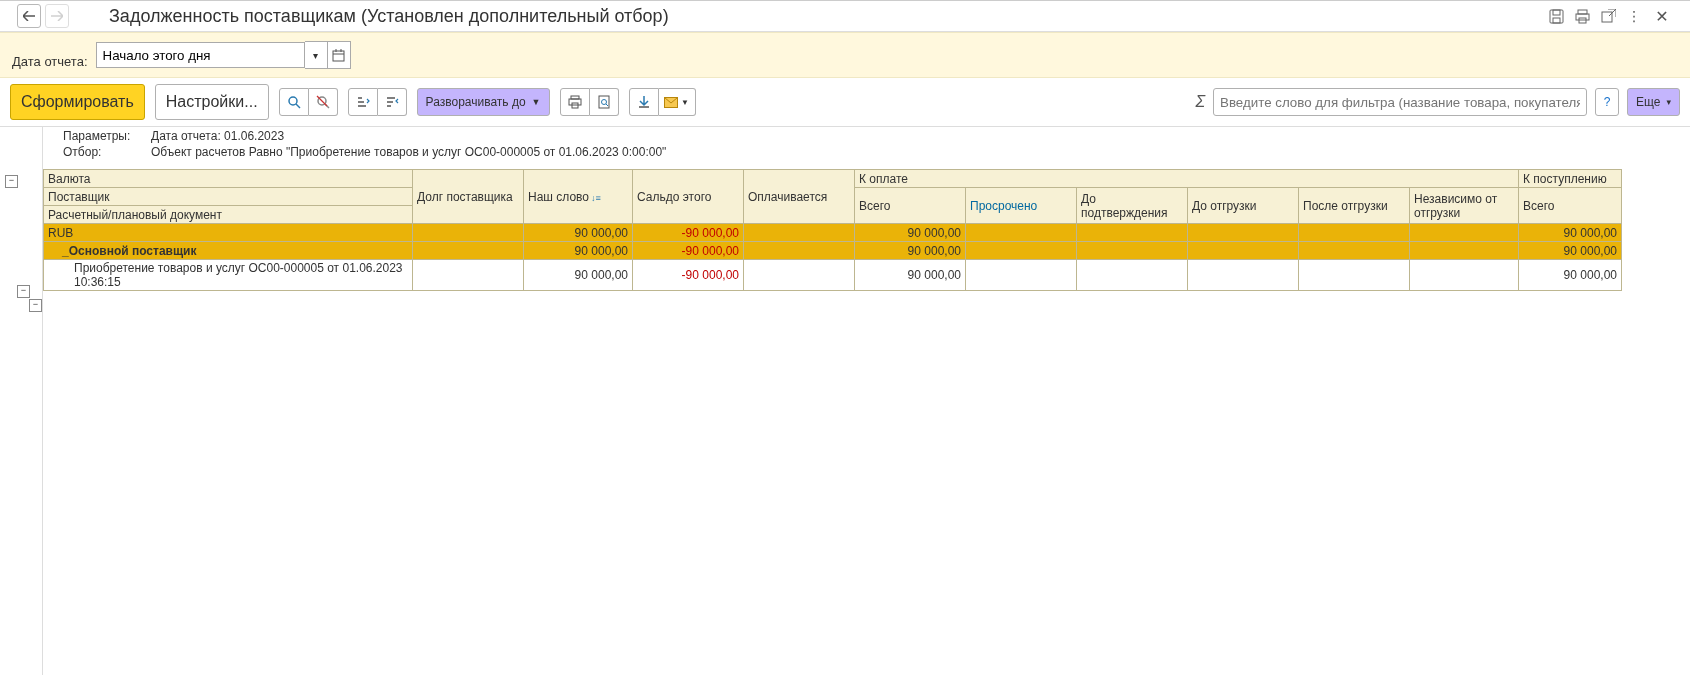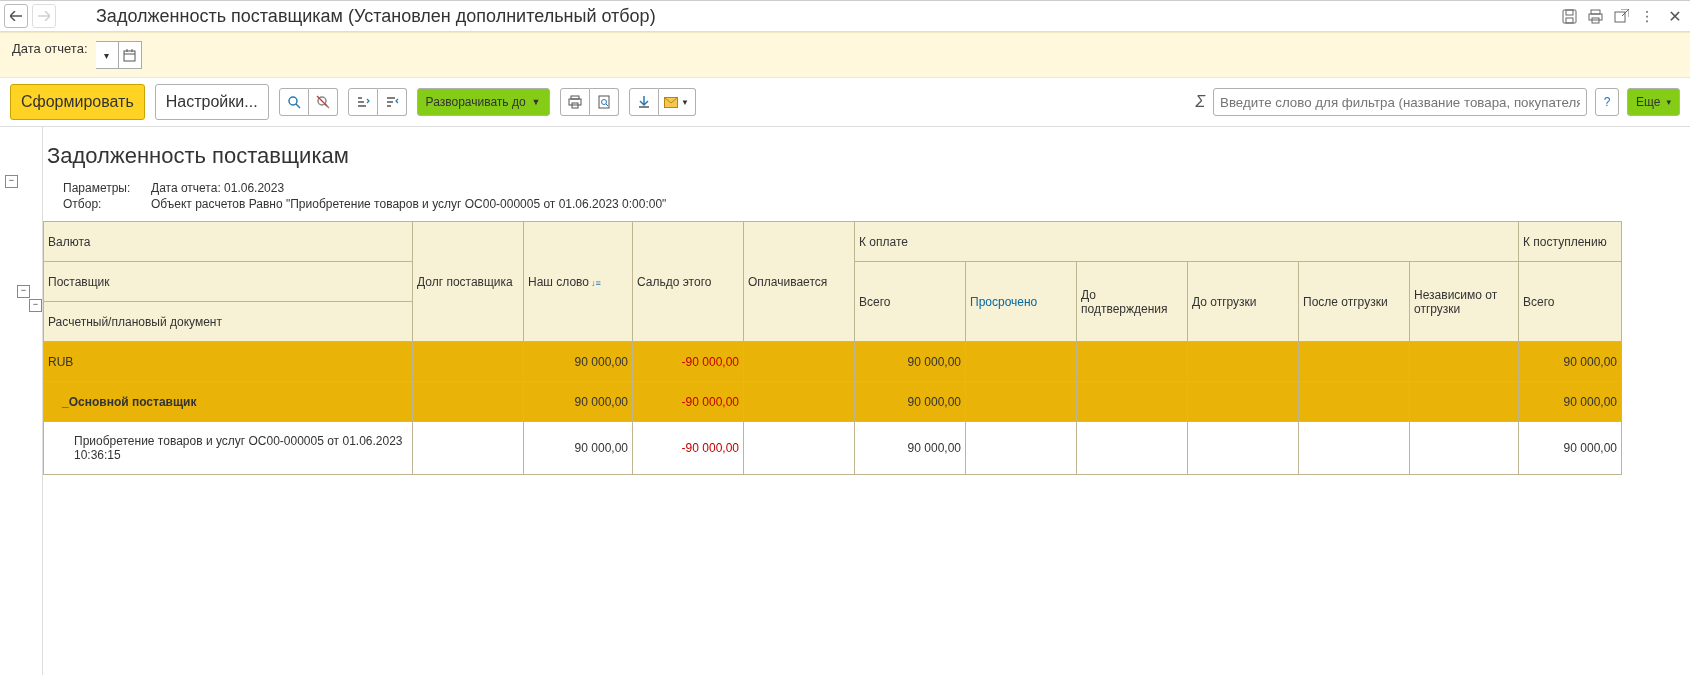--- a/index.html
+++ b/index.html
@@ -16,21 +16,21 @@
   height: 675px;
   display: flex;
   flex-direction: column;
   border-top: 1px solid #ccc;
 }
 
 .titlebar {
   height: 30px;
   display: flex;
   align-items: center;
-  padding: 0 4px;
+  padding: 0 17px;
   border-bottom: 1px solid #ddd;
   justify-content: flex-end;
 }
 .nav-buttons {
   display: flex;
   gap: 4px;
 }
 .nav-btn {
   width: 22px;
   height: 22px;
@@ -70,21 +70,21 @@
   height: 22px;
 }
 
 .filterband {
   background: #fff8dd;
   border: 1px solid #f0e8c4;
   border-left: none;
   border-right: none;
   padding: 8px 12px;
   display: flex;
-  align-items: flex-start;
+  align-items: flex-end;
   gap: 8px;
 }
 .filter-label {
   font-size: 13px;
   color: #333;
 }
 .date-input-wrap {
   display: flex;
   align-items: center;
 }
@@ -148,21 +148,21 @@
 .btn-group .icon-btn:last-child  { border-top-right-radius: 3px; border-bottom-right-radius: 3px; border-left: none;}
 .btn-group .icon-btn + .icon-btn { border-left: none; }
 .dropdown-btn {
   border: 1px solid #b0b0b0;
   border-radius: 3px;
   height: 26px;
   padding: 0 8px;
   display: flex;
   align-items: center;
   gap: 6px;
-  background: #84cc16;
+  background: #c4b5fd;
   cursor: pointer;
 }
 .toolbar-right {
   margin-left: auto;
   display: flex;
   align-items: center;
   gap: 8px;
 }
 .sigma {
   font-size: 16px;
@@ -232,21 +232,21 @@
 .params-label { width: 70px;}
 
 table.rep {
   border-collapse: collapse;
   margin-top: 10px;
   font-size: 12px;
   width: auto;
 }
 table.rep th, table.rep td {
   border: 1px solid #bdb690;
-  padding: 12px 4px;
+  padding: 1px 4px;
   text-align: left;
   background: #fff;
   height: 15px;
 }
 table.rep th {
   background: #f7f1d5;
   font-weight: normal;
 }
 table.rep td.num { text-align: right; }
 table.rep td.neg { color: #c00000; text-align: right;}
@@ -303,20 +303,21 @@
           </svg>
       </div>
       <div class="title-icon" style="font-size:14px;">⋮</div>
       <div class="title-icon close-icon">✕</div>
     </div>
   </div>
 
   <div class="filterband">
     <span class="filter-label">Дата отчета:</span>
     <div class="date-input-wrap">
+      <input class="date-input" value="Начало этого дня" style="">
       <div class="small-btn">▾</div>
       <div class="small-btn">
         <svg width="13" height="13" viewBox="0 0 13 13">
             <rect x="1" y="2" width="11" height="10" fill="none" stroke="#555"></rect>
             <line x1="1" y1="5" x2="12" y2="5" stroke="#555"></line>
             <line x1="4" y1="0" x2="4" y2="3" stroke="#555"></line>
             <line x1="9" y1="0" x2="9" y2="3" stroke="#555"></line>
           </svg>
       </div>
     </div>
@@ -400,21 +401,20 @@
     </div>
   </div>
 
   <div class="report-area">
     <div class="gutter">
       <div class="collapse-handle" style="left:5px; top:48px;">−</div>
       <div class="collapse-handle" style="left:17px; top:158px;">−</div>
       <div class="collapse-handle" style="left:29px; top:172px;">−</div>
     </div>
     <div class="report-body">
-      <div class="report-title">Задолженность поставщикам</div>
       <div class="params-row">
         <span class="params-label">Параметры:</span>
         <span>Дата отчета: 01.06.2023</span>
       </div>
       <div class="params-row">
         <span class="params-label">Отбор:</span>
         <span>Объект расчетов Равно "Приобретение товаров и услуг ОС00-000005 от 01.06.2023 0:00:00"</span>
       </div>
 
       <table class="rep">

